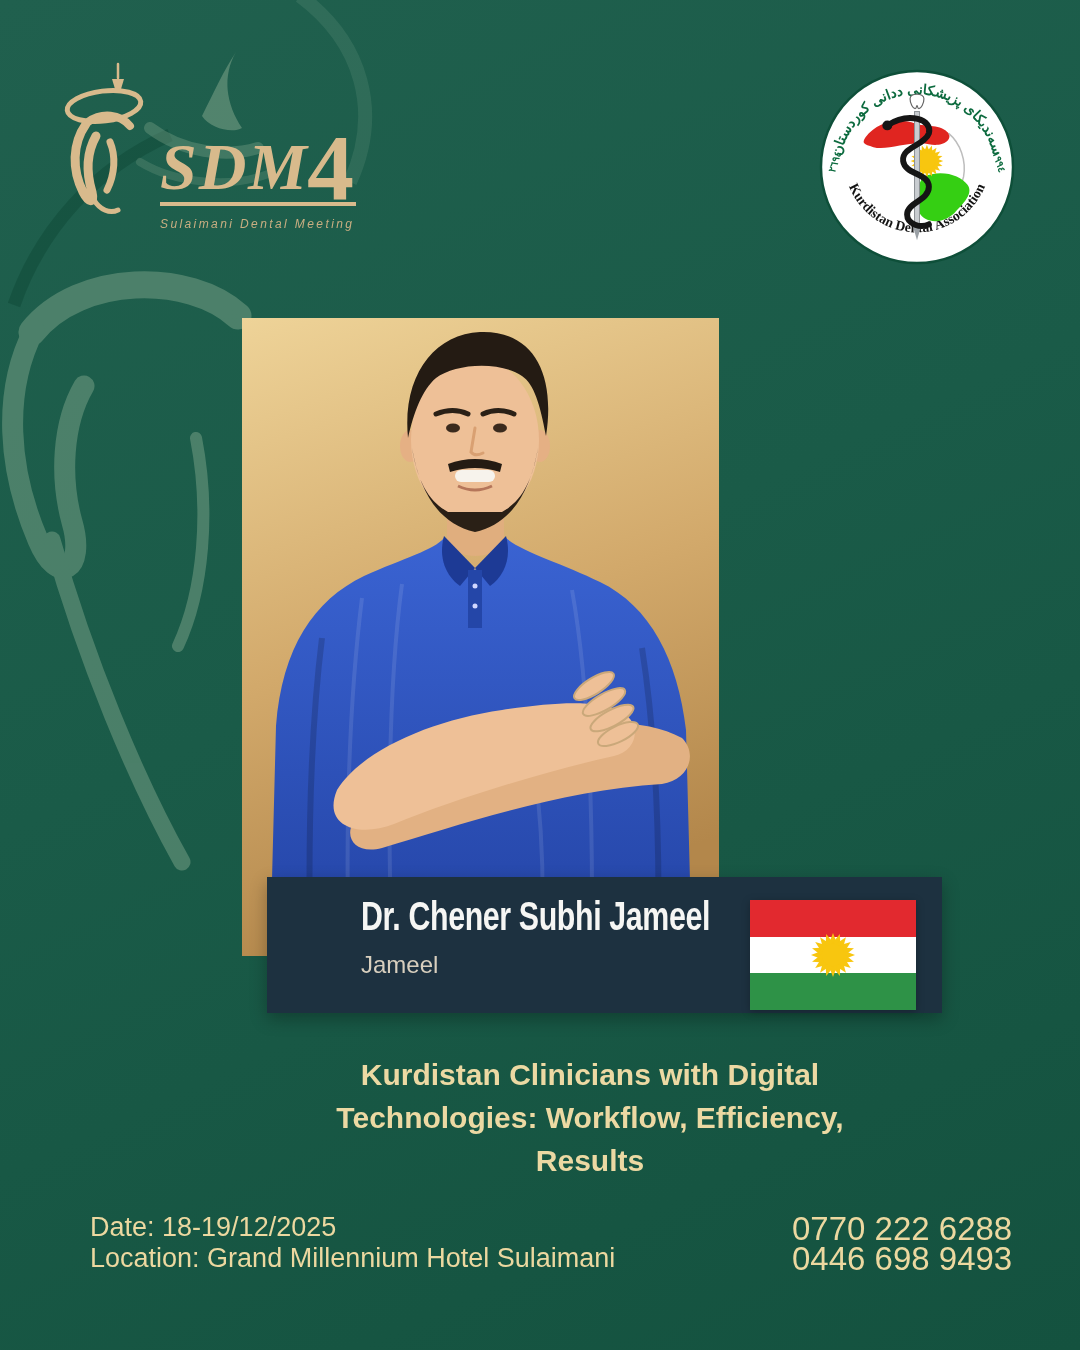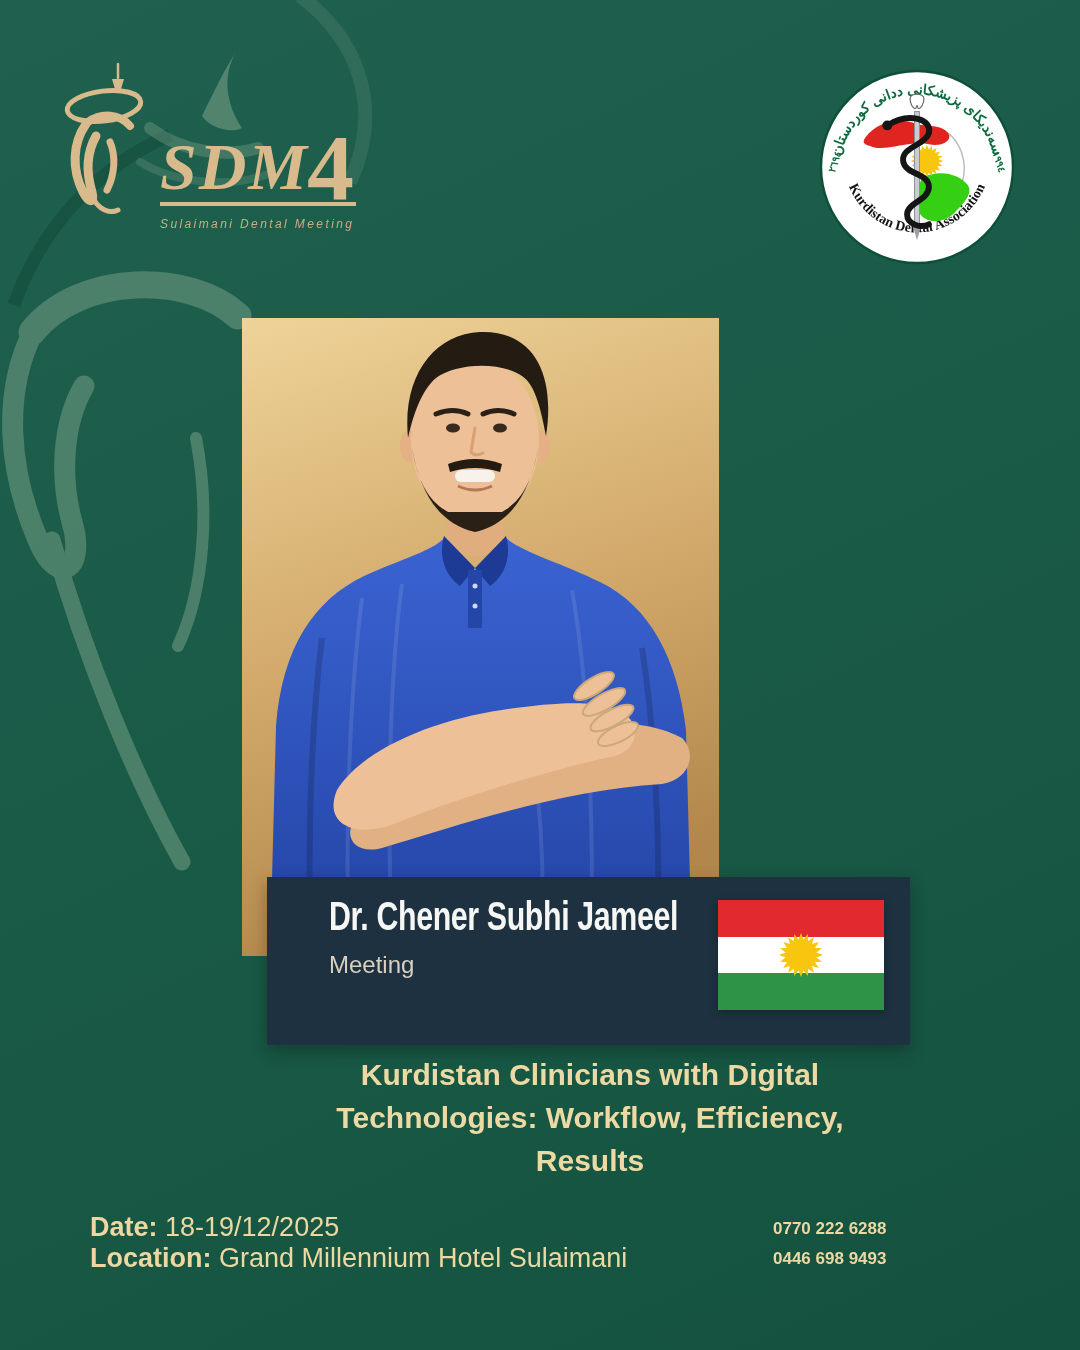--- a/index.html
+++ b/index.html
@@ -20,34 +20,34 @@
   .sdm-underline{width:196px;height:4px;background:#d8ba8c;margin-top:2px;}
   .sdm-tagline{margin-top:11px;font-size:12px;letter-spacing:2.4px;color:#c9ae82;white-space:nowrap;font-style:italic;}
 
   
   .kda-logo{position:absolute;left:818px;top:68px;width:198px;height:198px;}
 
   
   .photo{position:absolute;left:242px;top:318px;width:477px;height:638px;}
 
   
-  .banner{position:absolute;left:267px;top:877px;width:643px;height:168px;background:#1d3140;box-shadow:0 6px 16px rgba(0,0,0,.28);}
+  .banner{position:absolute;left:267px;top:877px;width:643px;height:136px;background:#1d3140;box-shadow:0 6px 16px rgba(0,0,0,.28);padding-left:32px;}
   .speaker-name{display:inline-block;margin:16px 0 0 62px;color:#f6f6f4;font-weight:bold;font-size:41px;letter-spacing:-.5px;transform:scaleX(.74);transform-origin:left top;white-space:nowrap;}
   .credential{margin:8px 0 0 62px;color:#d8cfbe;font-size:24px;line-height:34px;}
   .credential div{white-space:nowrap;}
   .flag{position:absolute;right:26px;top:23px;width:166px;height:110px;box-shadow:0 2px 8px rgba(0,0,0,.25);}
 
   
   .session-title{position:absolute;left:165px;top:1053px;width:850px;text-align:center;
     color:#ecd9a3;font-weight:bold;font-size:30px;line-height:43px;}
 
   
   .footer-left{position:absolute;left:90px;top:1212px;color:#ecd8a0;font-size:27px;line-height:31px;}
-  .footer-left b{font-weight:bold;}
-  .footer-right{position:absolute;left:773px;top:1214px;color:#ecd8a0;font-size:17px;line-height:30px;white-space:nowrap;font-weight:bold;}
+  .footer-left b{font-weight:normal;}
+  .footer-right{position:absolute;left:792px;top:1214px;color:#ecd8a0;font-size:33px;line-height:30px;white-space:nowrap;}
 </style>
 </head>
 <body>
 
 <div class="poster">
 
   <svg class="decor" width="1080" height="1350" viewBox="0 0 1080 1350">
     <defs>
       <path id="ray" d="M0,-22 L4.2,-11 L-4.2,-11 Z"></path>
       <linearGradient id="tanGrad" x1="0" y1="0" x2="0.25" y2="1">
@@ -196,21 +196,21 @@
       <path d="M 241,96 Q 256,89 272,96" stroke="#2a2016" stroke-width="5" fill="none" stroke-linecap="round"></path>
       <ellipse cx="211" cy="110" rx="7" ry="4.5" fill="#3a2a1d"></ellipse>
       <ellipse cx="258" cy="110" rx="7" ry="4.5" fill="#3a2a1d"></ellipse>
       <path d="M 233,110 L 229,134 Q 233,139 241,135" stroke="#d9a072" stroke-width="3" fill="none" stroke-linecap="round"></path>
     </g>
   </svg>
 
   <div class="banner">
     <span class="speaker-name">Dr. Chener Subhi Jameel</span>
     <div class="credential">
-      <div>Meeting</div>
+      <div>Jameel</div>
     </div>
     <svg class="flag" viewBox="0 0 166 110">
       <rect width="166" height="37" fill="#e2292f"></rect>
       <rect y="37" width="166" height="36" fill="#ffffff"></rect>
       <rect y="73" width="166" height="37" fill="#2e9247"></rect>
       <g transform="translate(83,55)" fill="#f8c60f">
         <circle r="12.5"></circle>
         <use href="#ray"></use>
           <use href="#ray" transform="rotate(18)"></use>
           <use href="#ray" transform="rotate(36)"></use>

